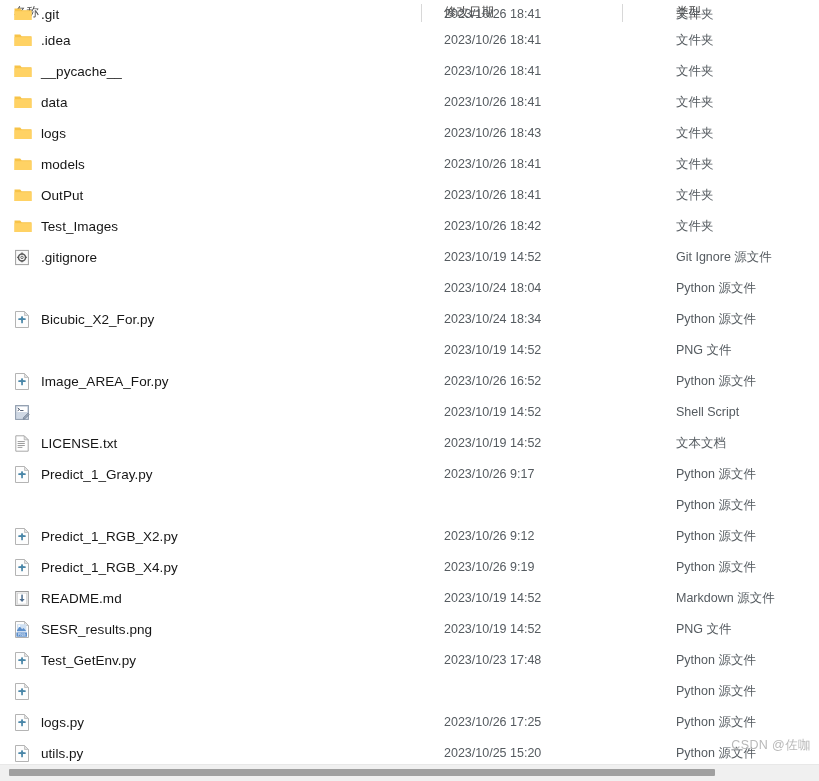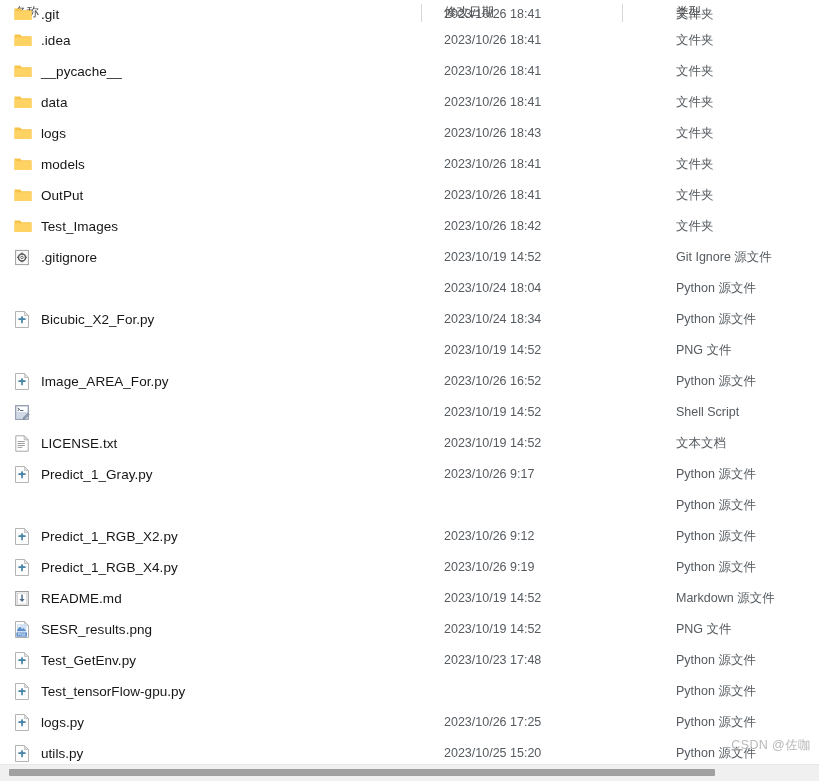--- a/index.html
+++ b/index.html
@@ -461,21 +461,20 @@
         <div class="cell-name">
           <span class="icon">
             <svg width="16" height="17" viewBox="0 0 16 17">
               <path d="M1.5 0.5 L10.5 0.5 L14.5 4.5 L14.5 16.5 L1.5 16.5 Z" fill="#fdfdfd" stroke="#b4b4b4" stroke-width="1"></path>
               <path d="M10.5 0.5 L14.5 4.5 L10.5 4.5 Z" fill="#e2e2e2" stroke="#b4b4b4" stroke-width="0.7"></path>
               <path d="M8 6.1 L10 8.1 L8 10.1 L6 8.1 Z" fill="#4a86a8"></path>
               <rect x="4.3" y="7.3" width="7.4" height="1.7" rx="0.5" fill="#4a86a8"></rect>
               <rect x="7.2" y="5.2" width="1.7" height="7.0" rx="0.5" fill="#4a86a8"></rect>
             </svg>
           </span>
-          <span class="fname">Test_tensorFlow-gpu.py</span>
         </div>
         <div class="cell-type">Python 源文件</div>
       </div>
       <div class="row">
         <div class="cell-name">
           <span class="icon">
             <svg width="16" height="17" viewBox="0 0 16 17">
               <path d="M1.5 0.5 L10.5 0.5 L14.5 4.5 L14.5 16.5 L1.5 16.5 Z" fill="#fdfdfd" stroke="#b4b4b4" stroke-width="1"></path>
               <path d="M10.5 0.5 L14.5 4.5 L10.5 4.5 Z" fill="#e2e2e2" stroke="#b4b4b4" stroke-width="0.7"></path>
               <path d="M8 6.1 L10 8.1 L8 10.1 L6 8.1 Z" fill="#4a86a8"></path>

